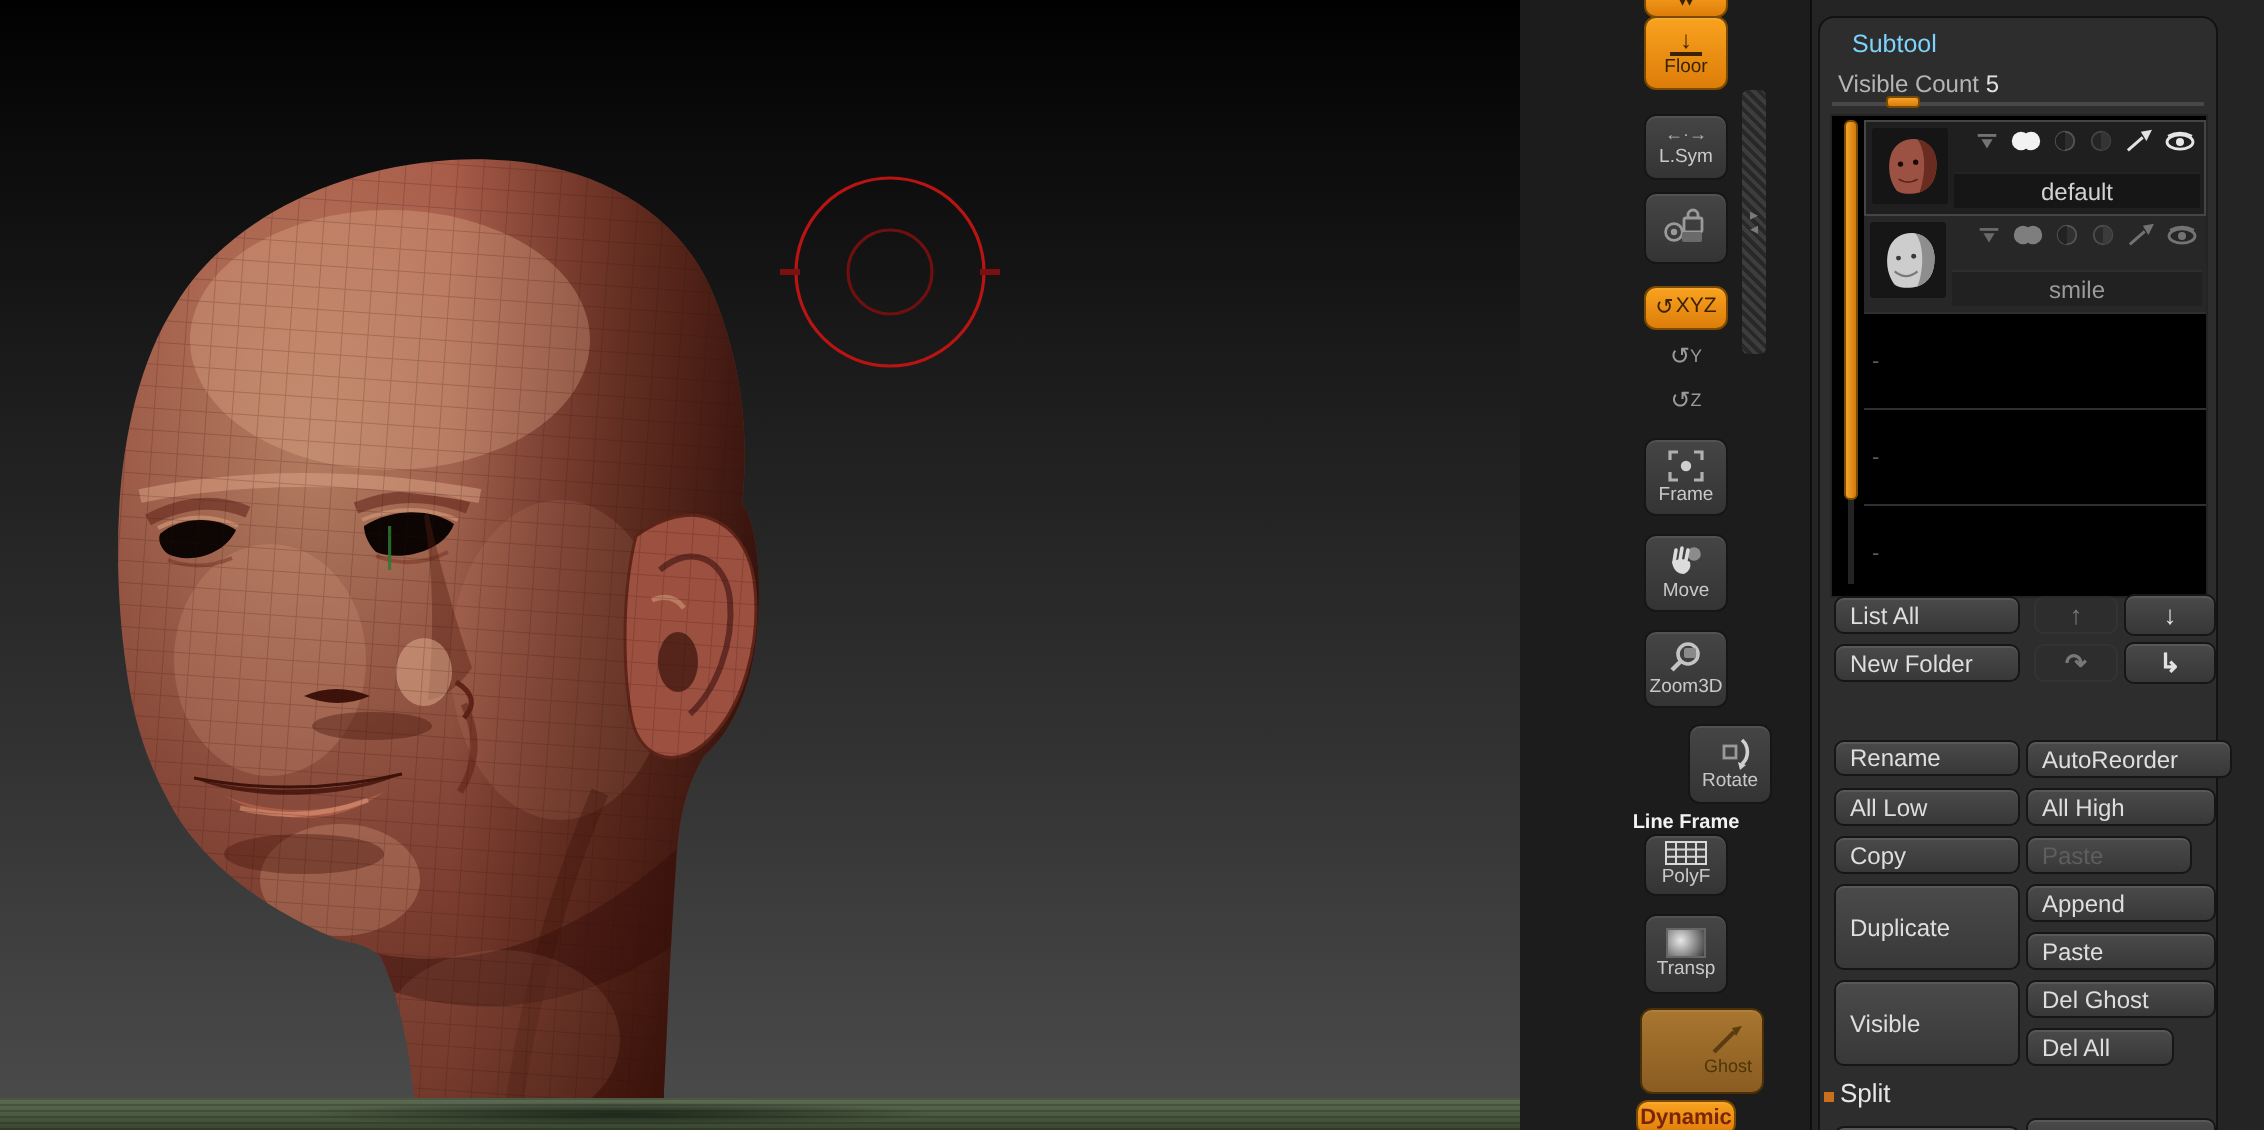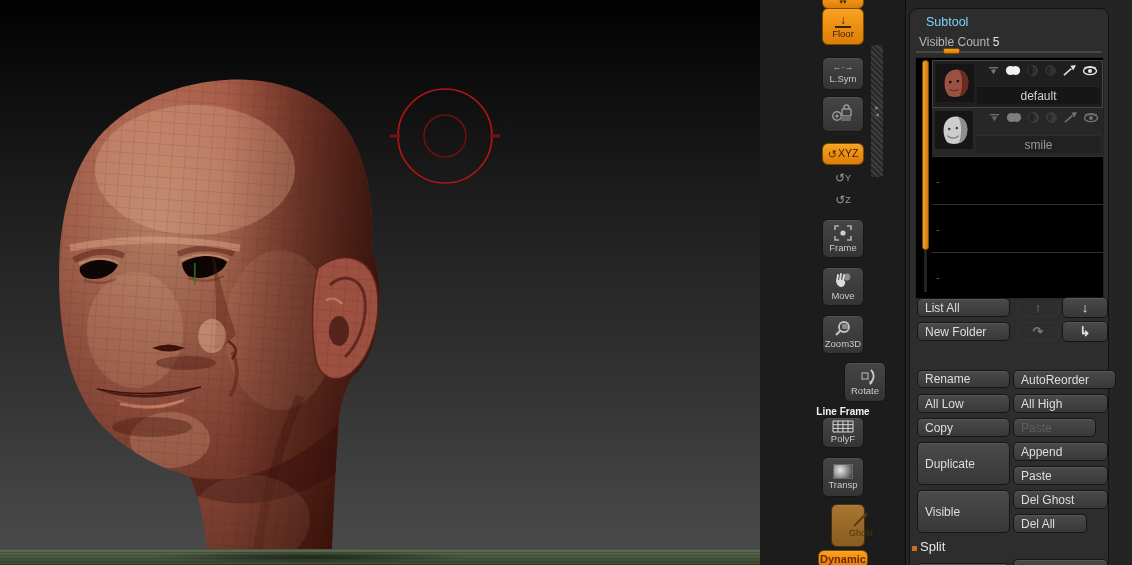--- a/index.html
+++ b/index.html
@@ -250,21 +250,21 @@
       <path d="M1,1 H21 V12 H1 Z M1,4.7 H21 M1,8.4 H21 M6,1 V12 M11,1 V12 M16,1 V12" fill="none" stroke="#d8d8d8" stroke-width="1"></path>
     </svg>
     <span class="lbl">PolyF</span>
   </div>
 
   <div class="tb" style="left:62px;top:457px;width:42px;height:40px;">
     <div style="width:18px;height:13px;background:radial-gradient(circle at 35% 40%,#e8e8e8,#8a8a8a 55%,#3a3a3a);border:1px solid #666;"></div>
     <span class="lbl">Transp</span>
   </div>
 
-  <div class="tb ghostb" style="left:71px;top:504px;width:34px;height:43px;padding-left:26px;">
+  <div class="tb ghostb" style="left:60px;top:504px;width:62px;height:43px;padding-left:26px;">
     <svg width="20" height="16" viewBox="0 0 20 16">
       <line x1="3" y1="14" x2="13" y2="4" stroke="#5a3c10" stroke-width="2"></line>
       <path d="M12,2 L17,1 L14,6 Z" fill="#5a3c10"></path>
     </svg>
     <span class="lbl" style="font-size:9px;">Ghost</span>
   </div>
 
   <div class="tb orange" style="left:58px;top:550px;width:50px;height:18px;color:#7a2408;font-weight:bold;">
     <span style="font-size:11px;">Dynamic</span>
   </div>

